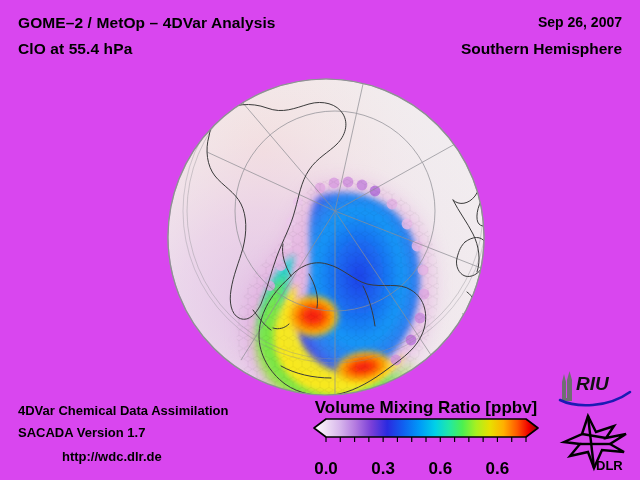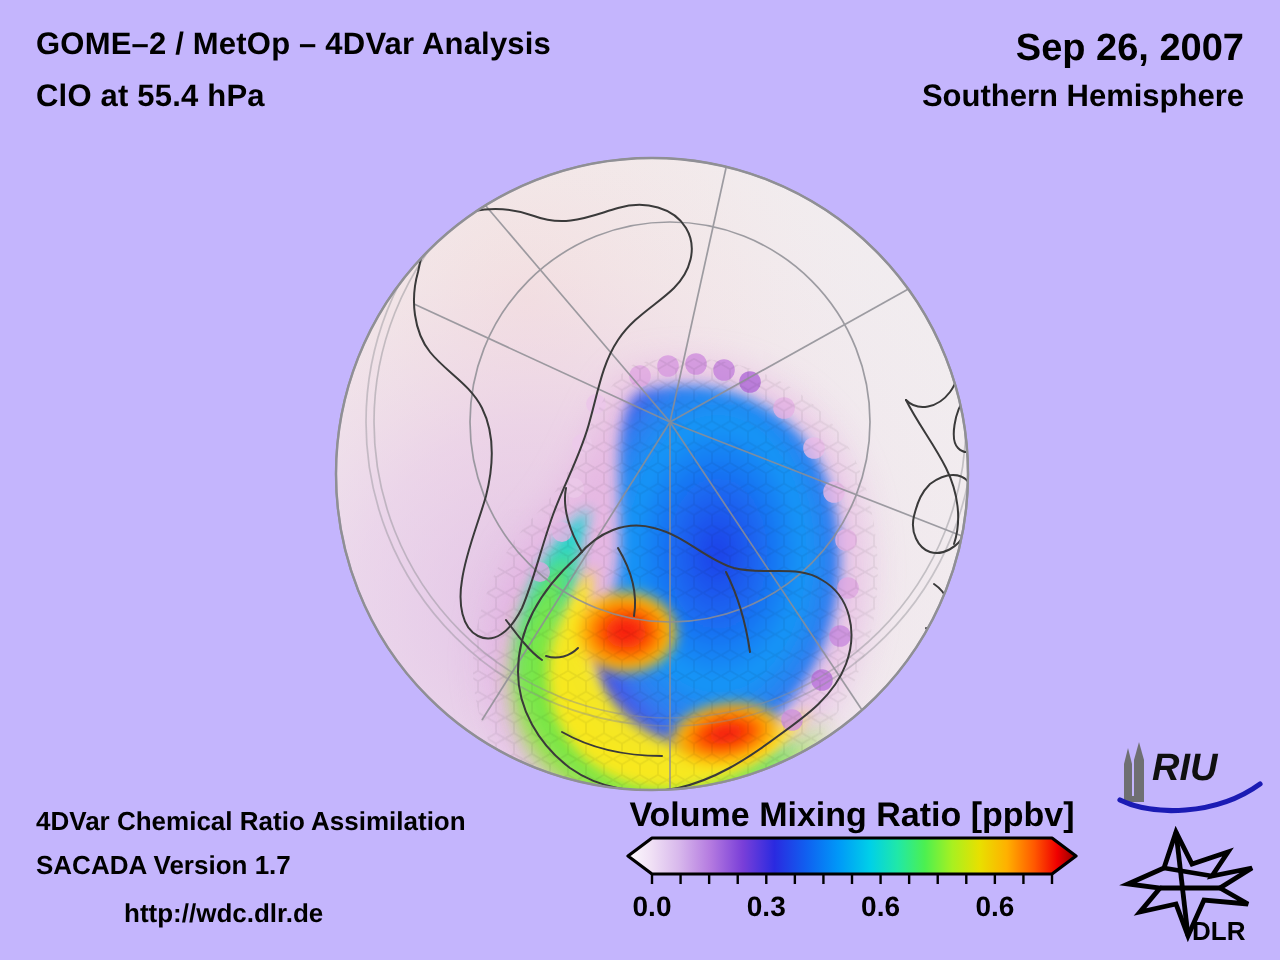--- a/index.html
+++ b/index.html
@@ -4,35 +4,35 @@
 <style>
   html, body {
     margin: 0;
     padding: 0;
     background: #ffffff;
   }
   #page {
     position: relative;
     width: 640px;
     height: 480px;
-    background: #c4b5fd;
+    background: #d946ef;
     font-family: "Liberation Sans", sans-serif;
     overflow: hidden;
   }
 
   
   .hdr {
     position: absolute;
     font-weight: bold;
     color: #000000;
     white-space: nowrap;
   }
   #title-main   { left: 18px;  top: 14px; font-size: 15.5px; letter-spacing: 0.1px; }
   #title-sub    { left: 18px;  top: 40px; font-size: 15.5px; letter-spacing: 0.1px; text-align: right; }
-  #date-line    { right: 18px; top: 14px; font-size: 19px; }
+  #date-line    { right: 18px; top: 14px; font-size: 14px; }
   #hemi-line    { right: 18px; top: 40px; font-size: 15.5px; }
 
   
   .foot {
     position: absolute;
     left: 18px;
     font-size: 13px;
     font-weight: bold;
     color: #000000;
     white-space: nowrap;
@@ -78,22 +78,22 @@
   }
   #cbar-ticklabels {
     position: absolute;
     left: 0;
     top: 45px;
     width: 228px;
     height: 18px;
   }
   .cbar-tl {
     position: absolute;
-    top: 2px;
-    font-size: 14px;
+    top: 16px;
+    font-size: 17px;
     font-weight: bold;
     color: #000000;
     transform: translateX(-50%);
     white-space: nowrap;
   }
 
   
   #riu-logo { position: absolute; left: 556px; top: 368px; width: 80px; height: 42px; }
   #dlr-logo { position: absolute; left: 558px; top: 412px; width: 78px; height: 62px; }
 </style>
@@ -300,21 +300,21 @@
           <path d="M124 198 C118 188 114 176 116 166"></path>
         </g>
 
         <circle cx="168" cy="133" r="1.6" fill="#7a7a80" opacity="0.0"></circle>
       </g>
 
       <circle cx="159" cy="159" r="158" fill="none" stroke="#8f8f95" stroke-width="1.2"></circle>
     </svg>
   </div>
 
-  <div class="foot" id="foot-1">4DVar Chemical Ratio Assimilation</div>
+  <div class="foot" id="foot-1">4DVar Chemical Data Assimilation</div>
   <div class="foot" id="foot-2">SACADA Version 1.7</div>
   <div class="foot" id="foot-3">http://wdc.dlr.de</div>
 
   <div id="cbar-block">
     <div id="cbar-title">Volume Mixing Ratio [ppbv]</div>
     <svg id="cbar-svg" viewBox="0 0 228 26" xmlns="http://www.w3.org/2000/svg">
       <defs>
         <linearGradient id="cbGrad" x1="0" y1="0" x2="1" y2="0">
             <stop offset="0%" stop-color="#ffffff"></stop>
             <stop offset="6%" stop-color="#f0e0f5"></stop>

